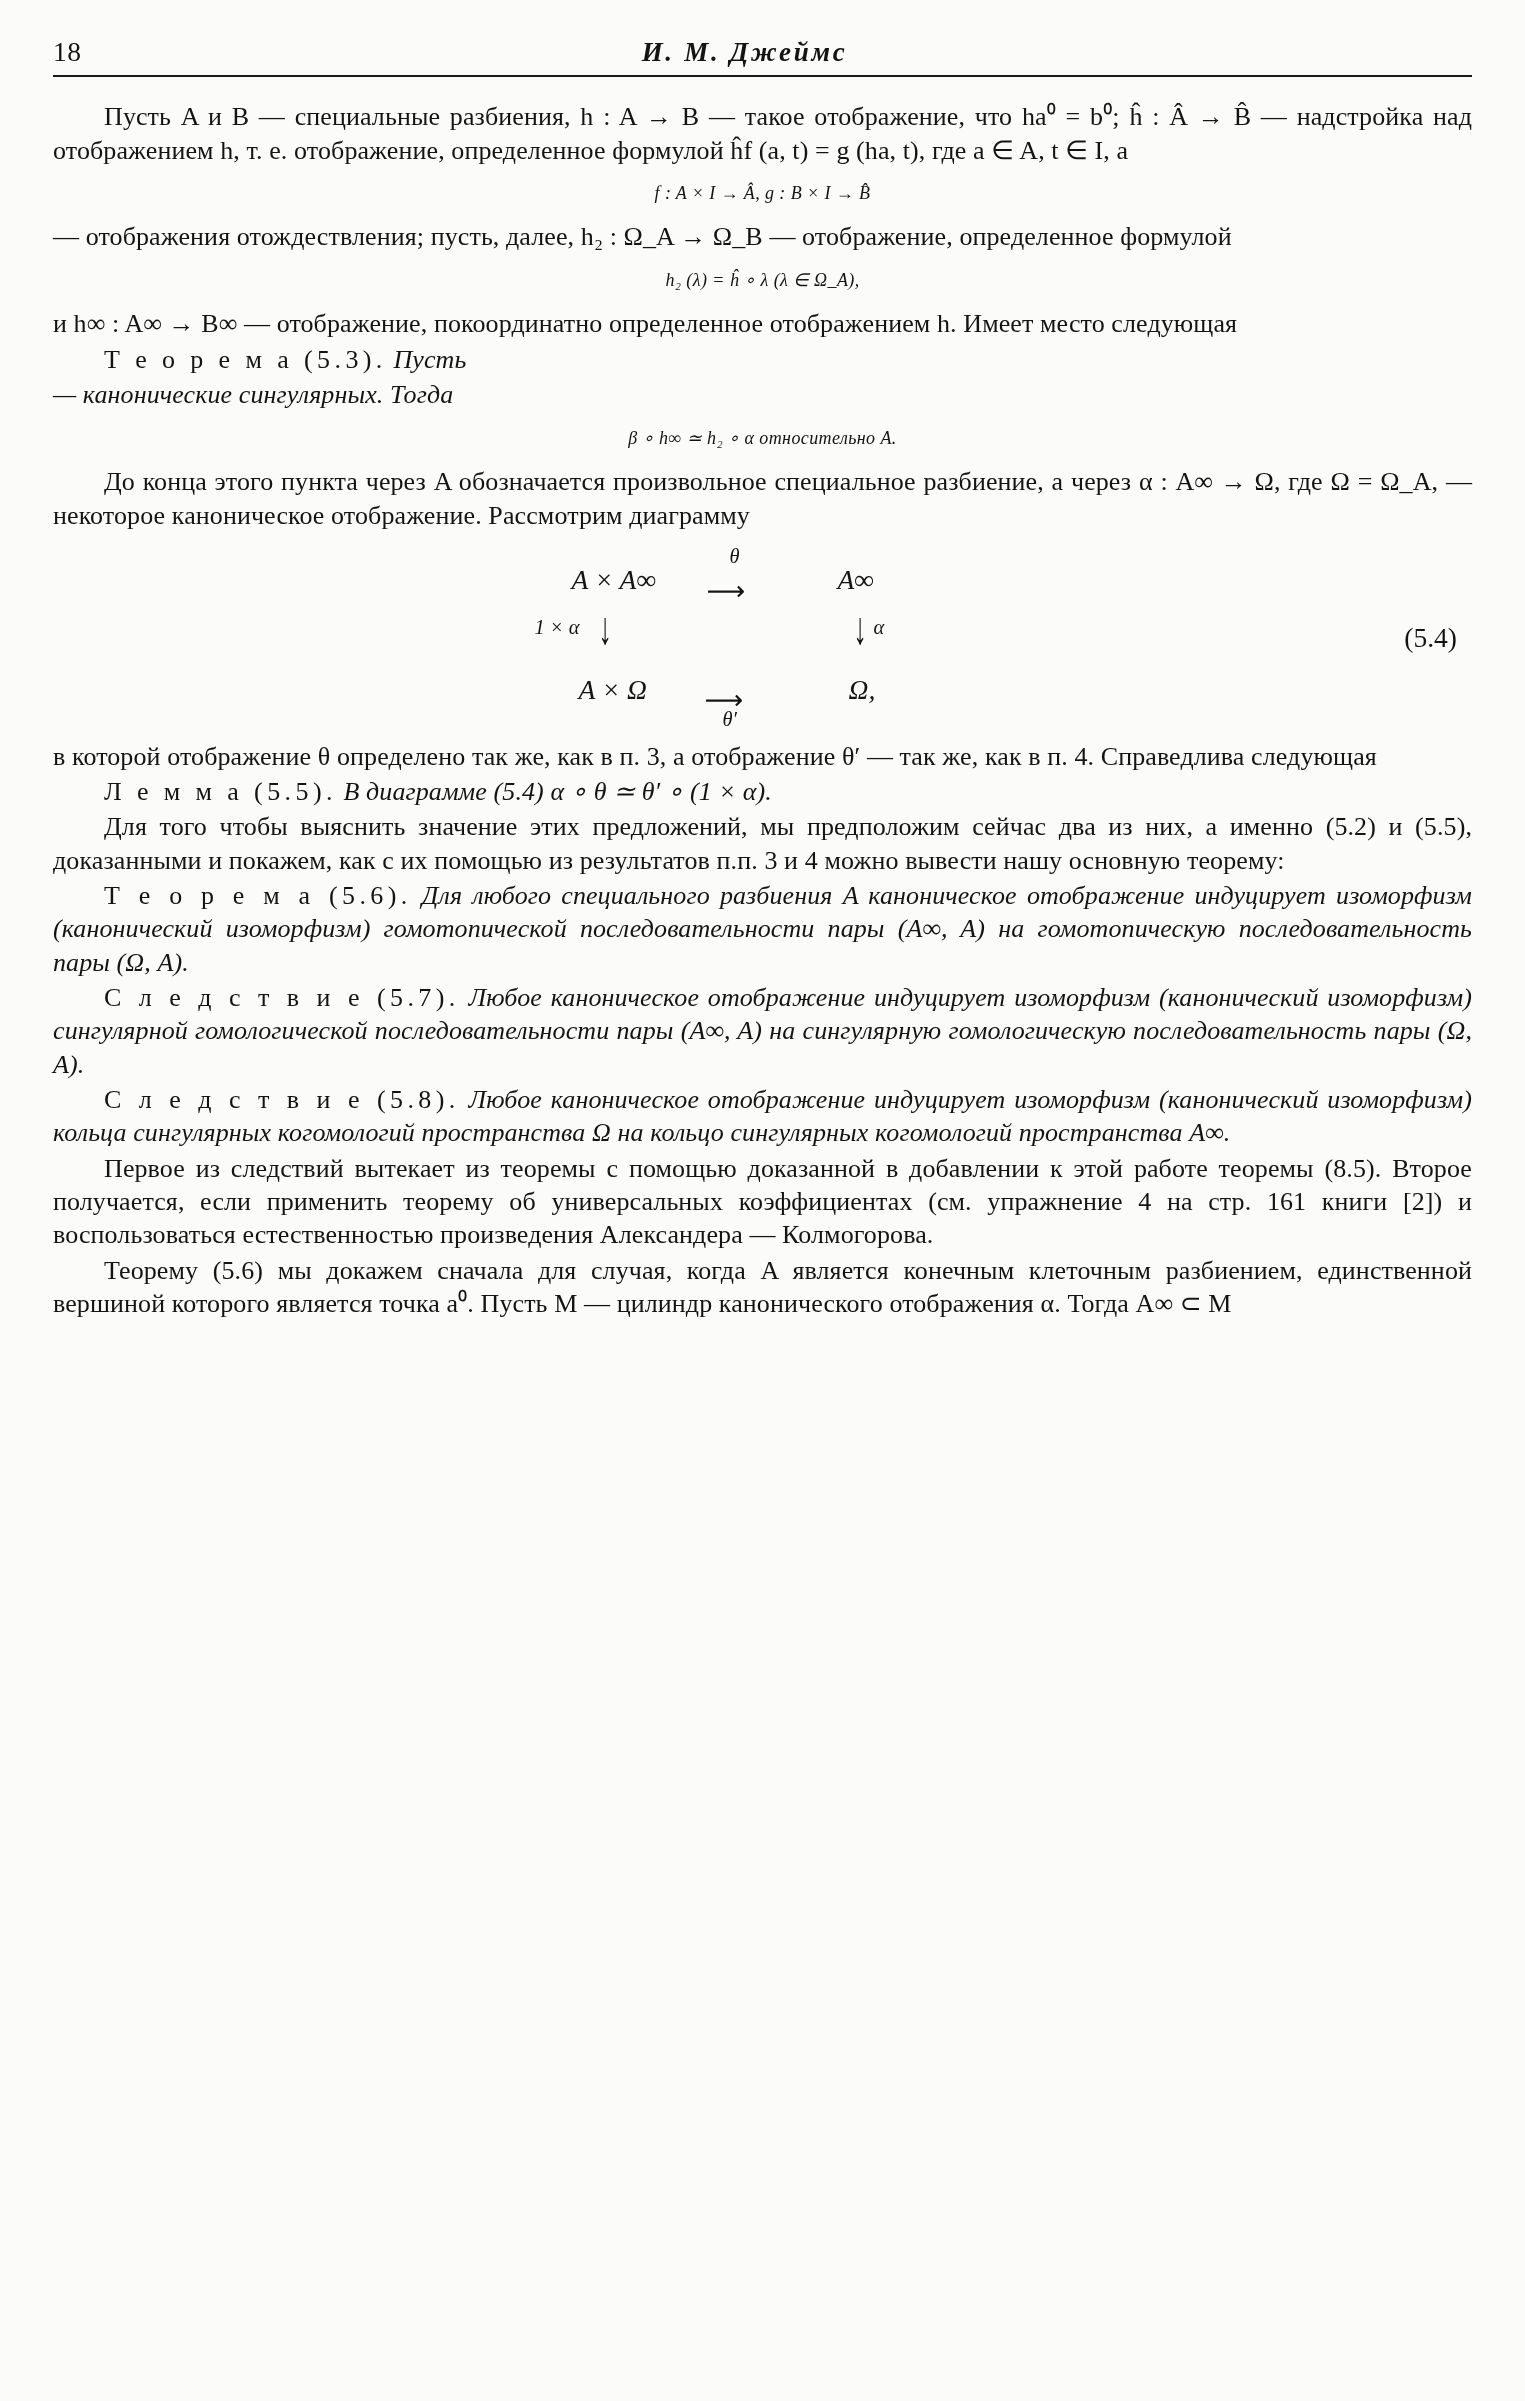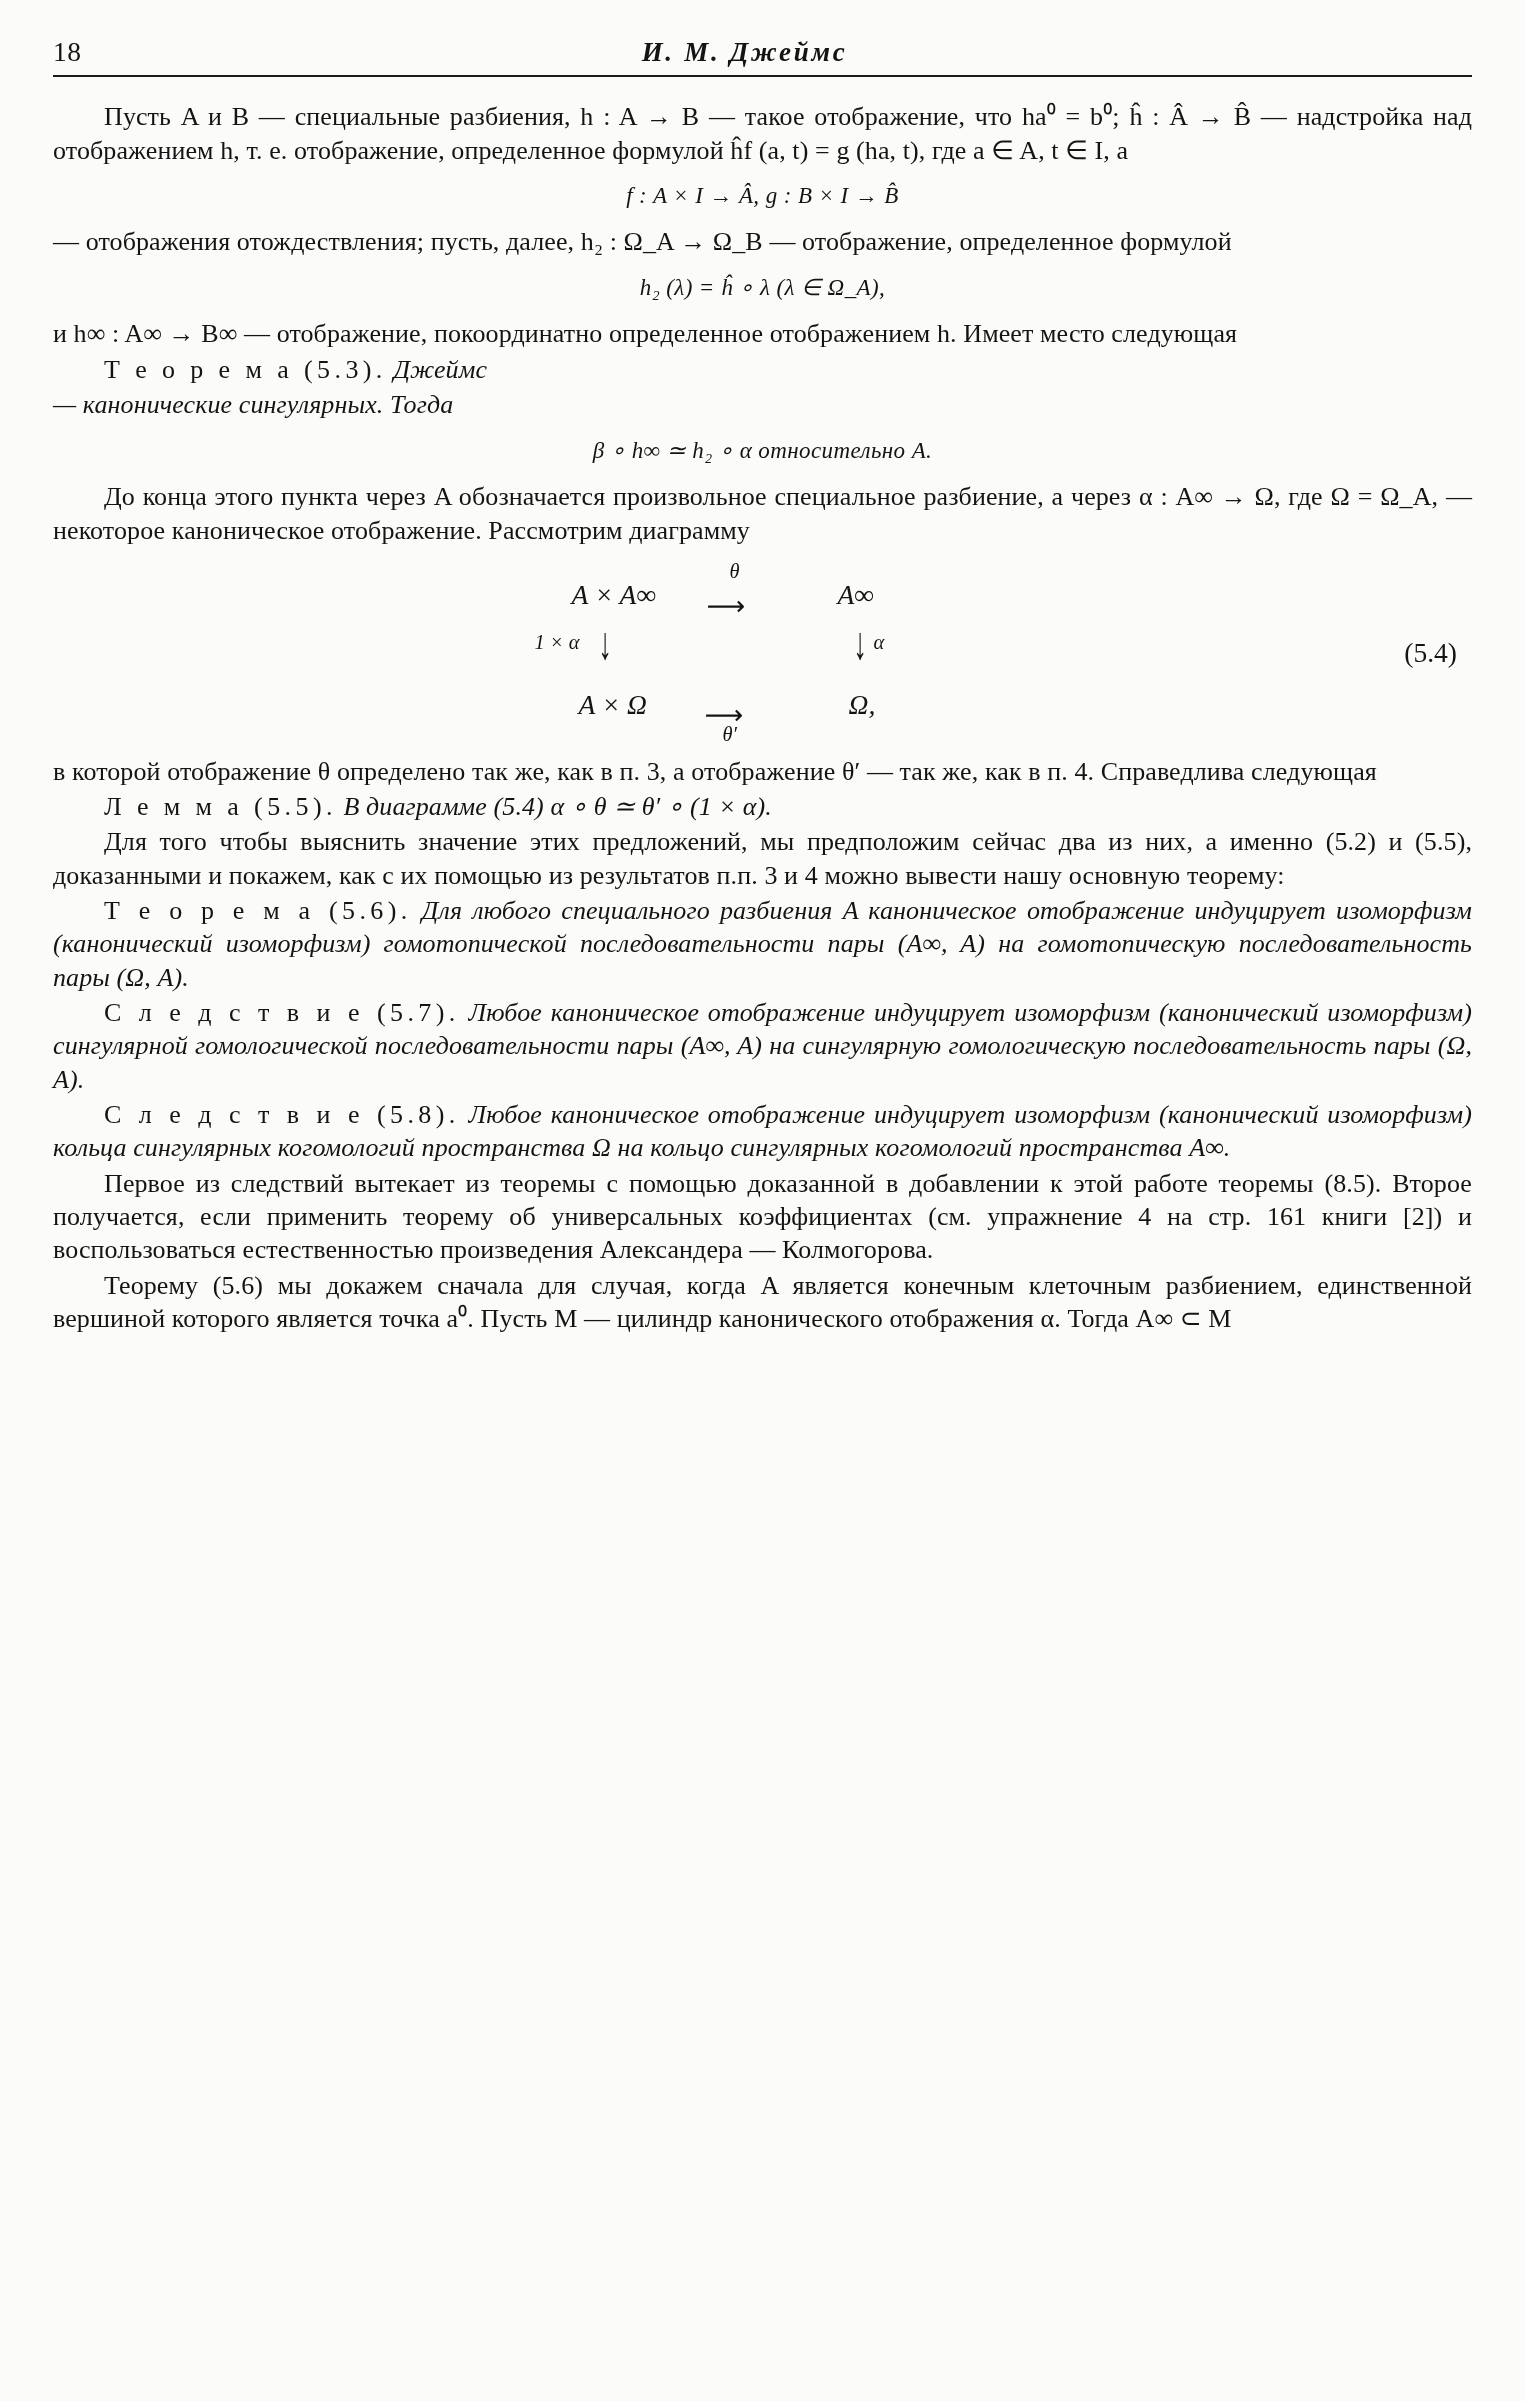--- a/index.html
+++ b/index.html
@@ -66,21 +66,21 @@
   }
   p.indent {
     text-indent: 51px;
   }
   p.noindent {
     text-indent: 0;
   }
   .it { font-style: italic; }
   .eq {
     text-align: center;
-    font-size: 23px;
+    font-size: 18px;
     font-style: italic;
     margin: 16px 0 16px 0;
     letter-spacing: 0.4px;
   }
   .spaced { letter-spacing: 4.4px; }
 
   
   .diagram-wrap {
     position: relative;
     width: 100%;
@@ -159,21 +159,21 @@
     <div class="eq">f : A × I → Â,    g : B × I → B̂</div>
 
     <p class="noindent">— отображения отождествления; пусть, далее, h₂ : Ω_A → Ω_B — отображение, определенное формулой</p>
 
     <div class="eq">h₂ (λ) = ĥ ∘ λ    (λ ∈ Ω_A),</div>
 
     <p class="noindent">и h∞ : A∞ → B∞ — отображение, покоординатно определенное отображением h. Имеет место следующая</p>
 
     <p class="indent">
       <span class="spaced">Т е о р е м а (5.3).</span>
-      <span class="it">Джеймс</span>
+      <span class="it">Пусть</span>
     </p>
 
 
     <p class="noindent it">— канонические сингулярных. Тогда</p>
 
     <div class="eq">β ∘ h∞ ≃ h₂ ∘ α относительно A.</div>
 
     <p class="indent">До конца этого пункта через A обозначается произвольное специальное разбиение, а через α : A∞ → Ω, где Ω = Ω_A, — некоторое каноническое отображение. Рассмотрим диаграмму</p>
 
     <div class="diagram-wrap">

